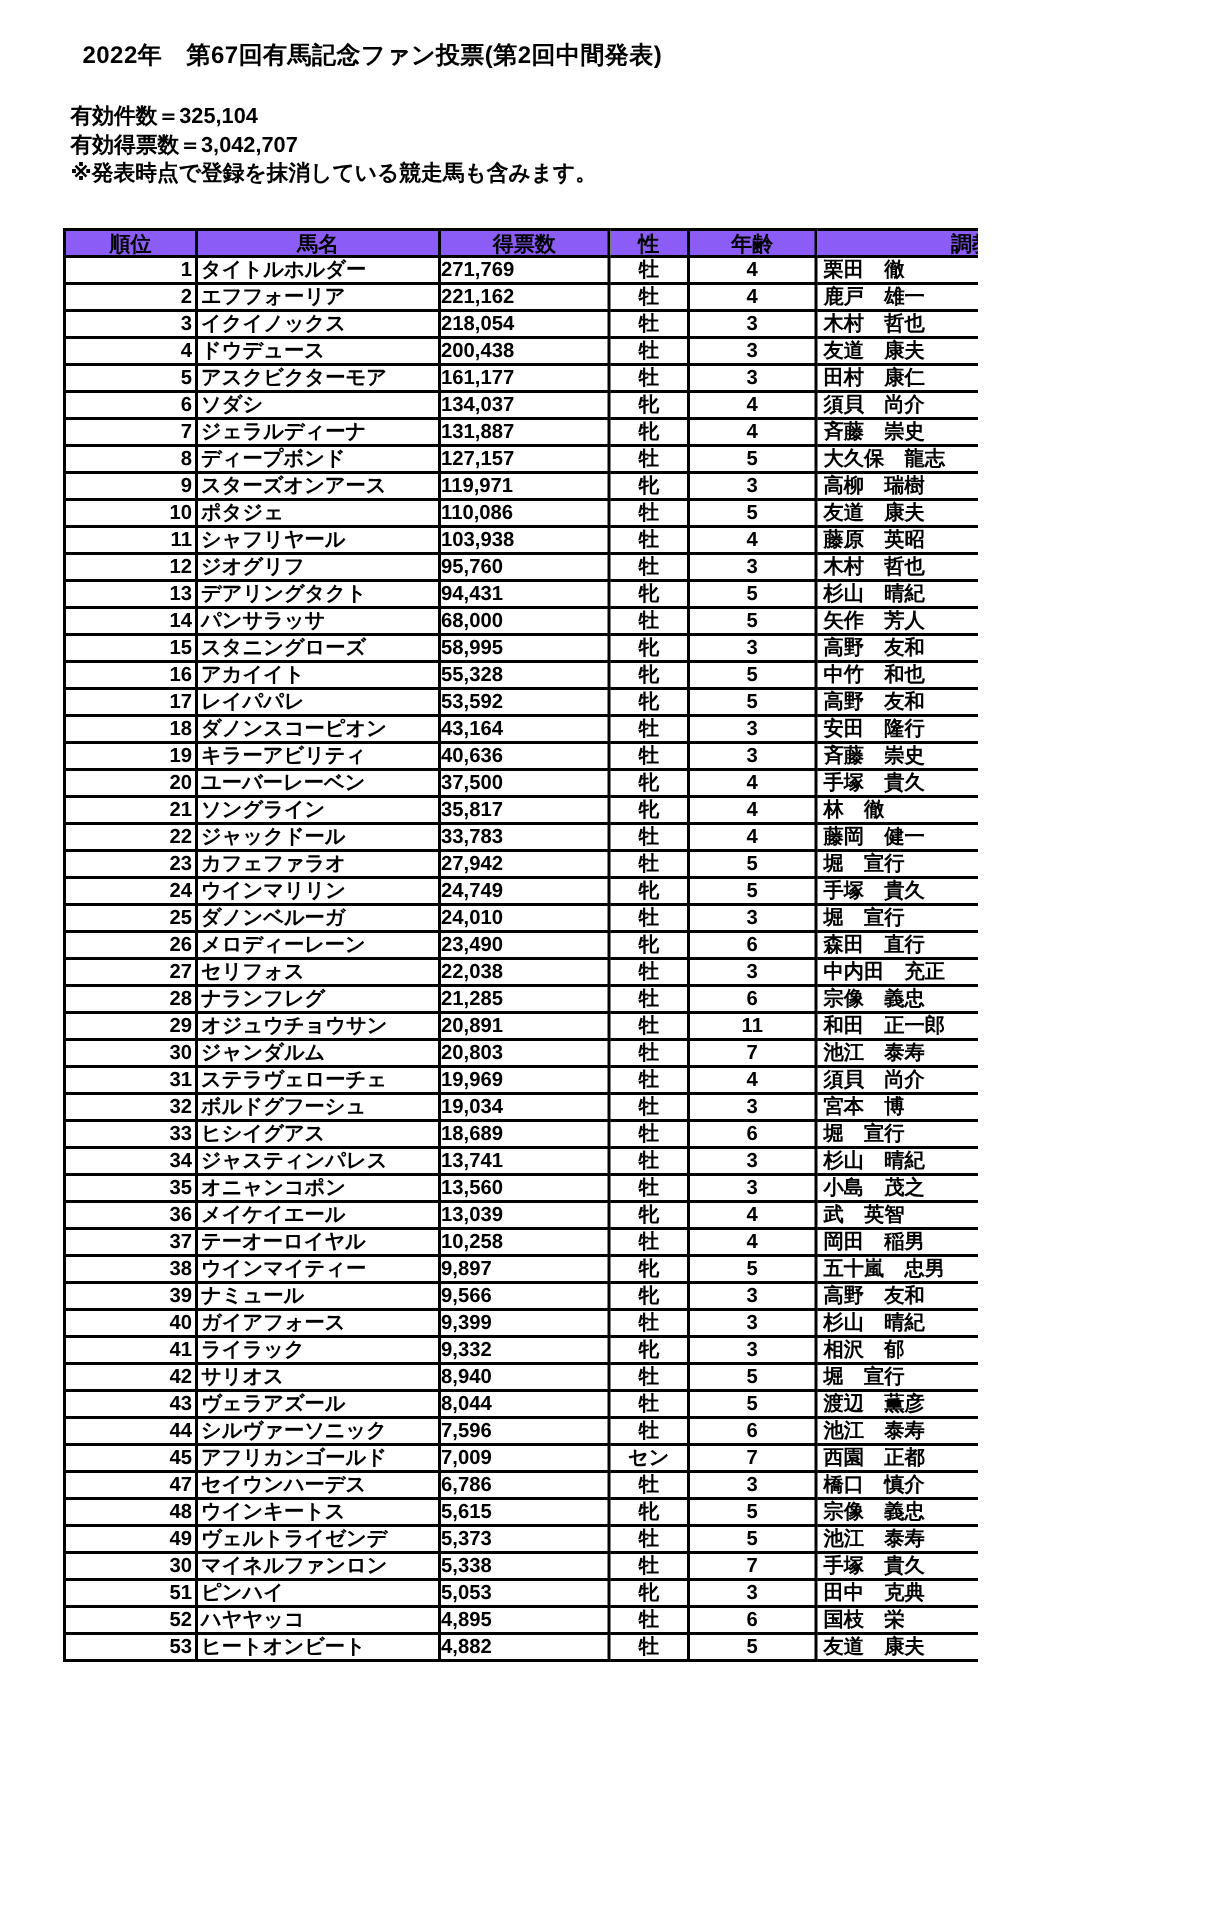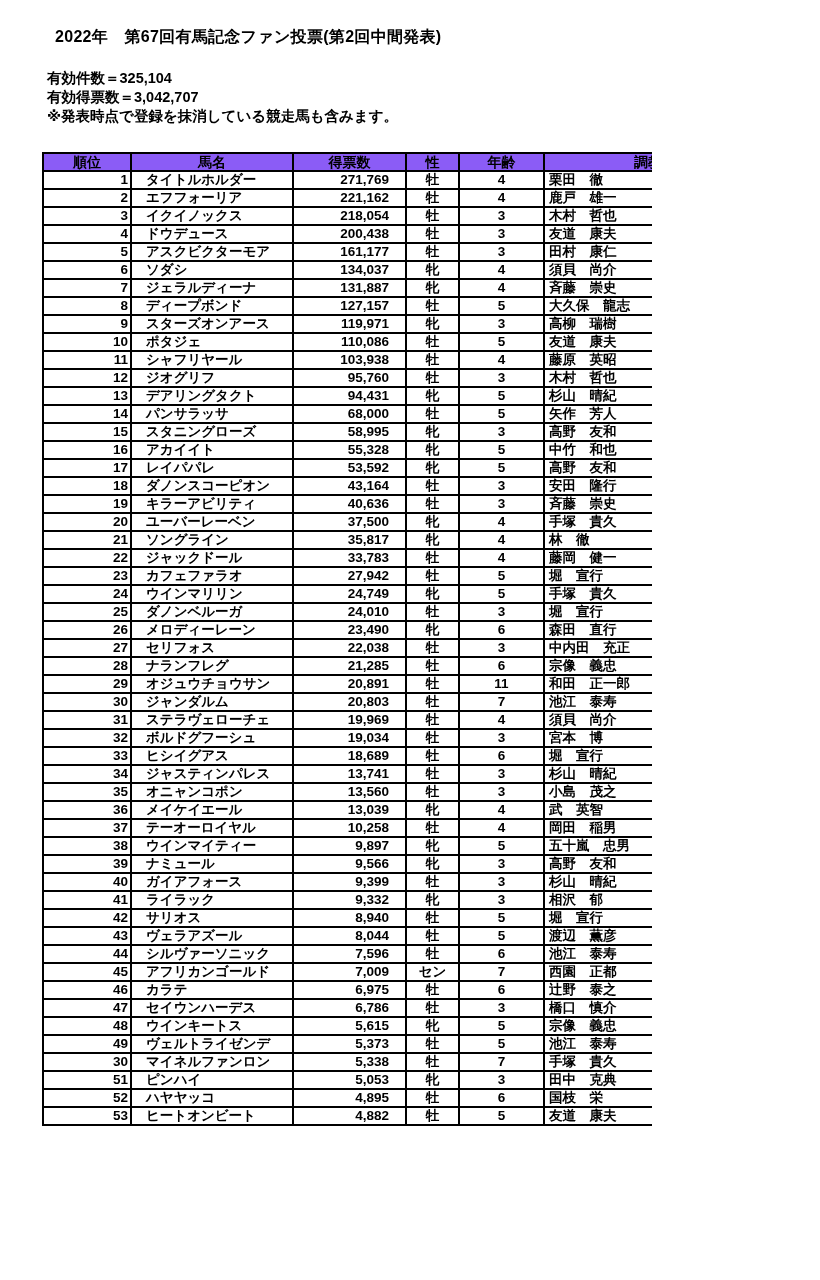--- a/index.html
+++ b/index.html
@@ -41,22 +41,22 @@
     overflow: hidden;
   }
   .vote-table th {
     background: #8b5cf6;
     text-align: center;
     font-size: 14px;
   }
   .vote-table td { background: #ffffff; }
 
   td.rank    { text-align: right;  padding-right: 2px; }
-  td.name    { text-align: left;   padding-left: 14px;  }
-  td.votes   { text-align: right;  padding-right: 16px; }
+  td.name    { text-align: left;   padding-left: 2px;  }
+  td.votes   { text-align: left;  padding-right: 16px; }
   td.sex     { text-align: center; }
   td.age     { text-align: center; }
   td.trainer { text-align: left;   padding-left: 4px; margin-top: 47px;  }
 
   col.c-rank    { width: 88px; }
   col.c-name    { width: 162px; }
   col.c-votes   { width: 113px; }
   col.c-sex     { width: 53px; }
   col.c-age     { width: 85px; }
   col.c-trainer { width: 236px; }
@@ -448,28 +448,20 @@
         </tr>
         <tr>
           <td class="rank">45</td>
           <td class="name">アフリカンゴールド</td>
           <td class="votes">7,009</td>
           <td class="sex">セン</td>
           <td class="age">7</td>
           <td class="trainer">西園　正都</td>
         </tr>
         <tr>
-          <td class="rank">46</td>
-          <td class="name">カラテ</td>
-          <td class="votes">6,975</td>
-          <td class="sex">牡</td>
-          <td class="age">6</td>
-          <td class="trainer">辻野　泰之</td>
-        </tr>
-        <tr>
           <td class="rank">47</td>
           <td class="name">セイウンハーデス</td>
           <td class="votes">6,786</td>
           <td class="sex">牡</td>
           <td class="age">3</td>
           <td class="trainer">橋口　慎介</td>
         </tr>
         <tr>
           <td class="rank">48</td>
           <td class="name">ウインキートス</td>

